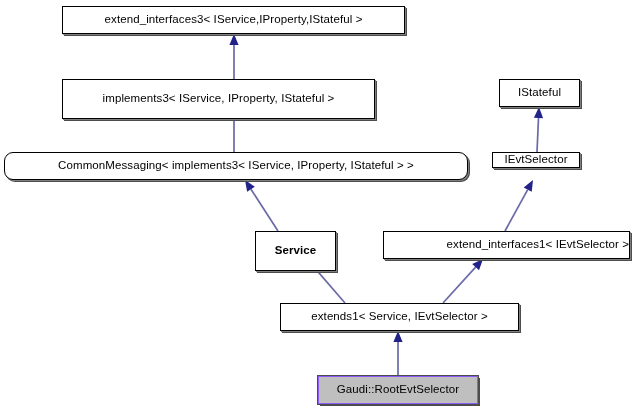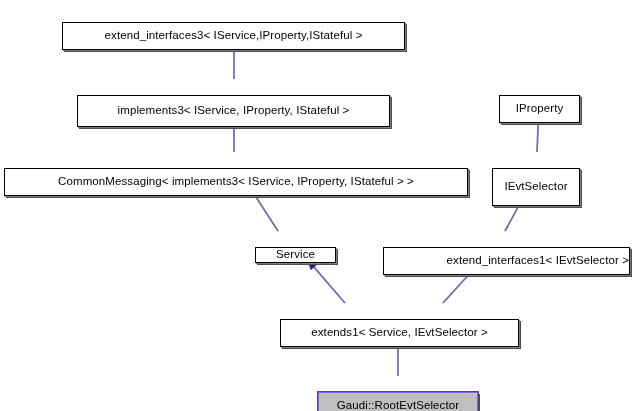--- a/index.html
+++ b/index.html
@@ -27,21 +27,20 @@
   .node {
     position: absolute;
     box-sizing: border-box;
     background: #ffffff;
     border: 1px solid #000000;
     box-shadow: 1px 1px 0 0 #808080, 2px 2px 0 0 #4d4d4d;
     display: flex;
     align-items: center;
     justify-content: center;
     z-index: 2;
-    margin-top: 16px;
   }
   .node-label {
     font-family: "Liberation Sans", sans-serif;
     font-size: 11.5px;
     line-height: 1;
     color: #000000;
     white-space: nowrap;
     letter-spacing: 0.1px;
   }
   .node.highlight {
@@ -88,33 +87,33 @@
       </g>
       <g>
         <line x1="398" y1="376" x2="398" y2="342" stroke="#6a6aa8" stroke-width="1.7"></line>
         <polygon points="398,331 402.6,342 393.4,342" fill="#222288"></polygon>
       </g>
     </svg>
   <div id="node-layer">
       <div class="node" style="left: 62px; top: 6px; width: 343px; height: 28px;">
         <span class="node-label">extend_interfaces3&lt; IService,IProperty,IStateful &gt;</span>
       </div>
-      <div class="node" style="left: 77px; top: 79px; width: 313px; height: 32px;">
+      <div class="node" style="left: 62px; top: 79px; width: 313px; height: 40px;">
         <span class="node-label">implements3&lt; IService, IProperty, IStateful &gt;</span>
       </div>
       <div class="node" style="left: 499px; top: 79px; width: 81px; height: 28px;">
-        <span class="node-label">IProperty</span>
+        <span class="node-label">IStateful</span>
       </div>
-      <div class="node" style="left: 4px; top: 152px; width: 464px; height: 28px;">
+      <div class="node" style="left: 4px; top: 152px; width: 464px; height: 28px; border-radius: 9px;">
         <span class="node-label">CommonMessaging&lt; implements3&lt; IService, IProperty, IStateful &gt; &gt;</span>
       </div>
-      <div class="node" style="left: 492px; top: 152px; width: 88px; height: 38px;">
+      <div class="node" style="left: 492px; top: 152px; width: 88px; height: 16px;">
         <span class="node-label">IEvtSelector</span>
       </div>
-      <div class="node" style="left: 255px; top: 231px; width: 81px; height: 16px;">
+      <div class="node" style="left: 255px; top: 231px; width: 81px; height: 40px; font-weight: bold;">
         <span class="node-label">Service</span>
       </div>
       <div class="node" style="left: 383px; top: 231px; width: 247px; height: 28px; justify-content: flex-end;">
         <span class="node-label">extend_interfaces1&lt; IEvtSelector &gt;</span>
       </div>
       <div class="node" style="left: 280px; top: 303px; width: 239px; height: 28px; align-items: center;">
         <span class="node-label">extends1&lt; Service, IEvtSelector &gt;</span>
       </div>
       <div class="node highlight" style="left: 318px; top: 376px; width: 160px; height: 28px;">
         <span class="node-label">Gaudi::RootEvtSelector</span>

